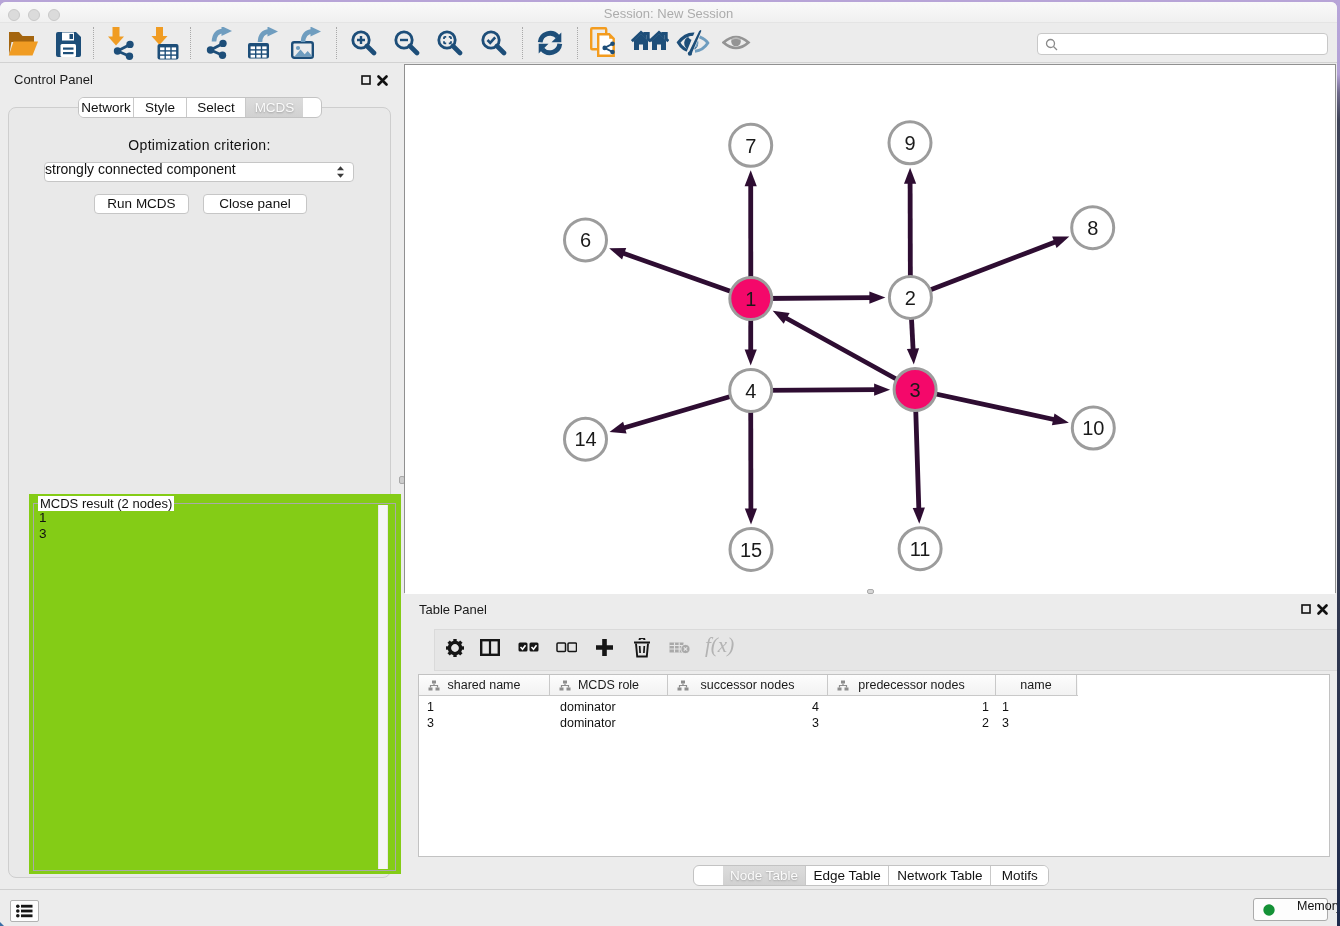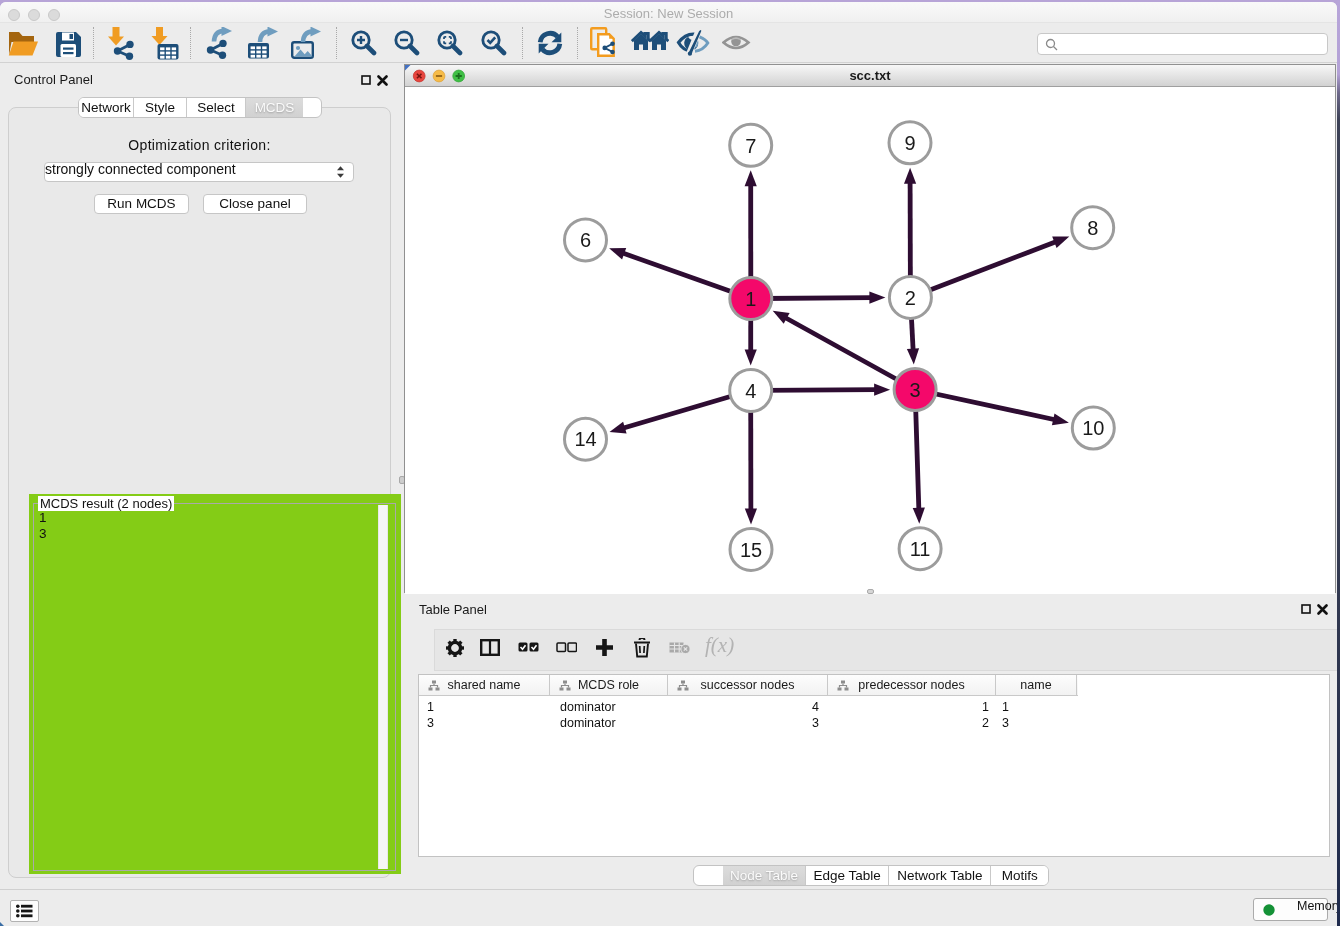--- a/index.html
+++ b/index.html
@@ -276,34 +276,20 @@
 <div class="btn" style="left:94px;top:192px;width:95px;">Run MCDS</div>
 <div class="btn" style="left:203px;top:192px;width:104px;">Close panel</div>
 <div id="resultpanel">
  <div id="resultborder"></div>
  <div id="resultlegend">MCDS result (2 nodes)</div>
  <div id="resulttext">1<br>3</div>
  <div id="resultsb"></div>
 </div>
 <div class="knob" style="left:399px;top:474px;width:6px;height:8px;background:#cdcdcd;border:1px solid #a8a8a8;"></div>
 <div id="frame">
- <div id="ftitle">
-  <svg width="70" height="22" viewBox="0 0 70 22" style="position:absolute;left:0;top:0;">
-          <circle cx="14.2" cy="11" r="5.9" fill="#e8453e" stroke="#c53a33" stroke-width="0.8"></circle>
-          <path d="M11.9,8.7 L16.5,13.3 M16.5,8.7 L11.9,13.3" stroke="#771410" stroke-width="1.6"></path>
-          <circle cx="34" cy="11" r="5.9" fill="#f6bb47" stroke="#dda440" stroke-width="0.8"></circle>
-          <path d="M30.9,11 h6.2" stroke="#926317" stroke-width="1.8"></path>
-          <circle cx="53.7" cy="11" r="5.9" fill="#3fbf45" stroke="#38a83d" stroke-width="0.8"></circle>
-          <path d="M53.7,7.9 v6.2 M50.6,11 h6.2" stroke="#1a6e1e" stroke-width="1.8"></path>
-        </svg>
-        <div id="ftext">scc.txt</div>
-  <svg width="6" height="6" viewBox="0 0 6 6" style="position:absolute;left:0;top:0;">
-          <path d="M0,0 h5.5 L0,5.5 z" fill="#4472c4"></path>
-        </svg>
- </div>
  <div id="fcanvas"><svg id="graph" width="931" height="506" font-family="Liberation Sans, sans-serif">
           <line x1="345.8" y1="211.6" x2="345.7" y2="96.3" stroke="#2e0d32" stroke-width="4.8"></line>
           <polygon points="345.7,83.3 351.8,99.3 339.6,99.3" fill="#2e0d32"></polygon>
           <line x1="345.8" y1="211.6" x2="216.3" y2="165.6" stroke="#2e0d32" stroke-width="4.8"></line>
           <polygon points="204.1,161.3 221.2,160.9 217.1,172.4" fill="#2e0d32"></polygon>
           <line x1="345.8" y1="211.6" x2="467.4" y2="210.7" stroke="#2e0d32" stroke-width="4.8"></line>
           <polygon points="480.4,210.6 464.4,216.8 464.4,204.6" fill="#2e0d32"></polygon>
           <line x1="345.8" y1="211.6" x2="345.7" y2="265.5" stroke="#2e0d32" stroke-width="4.8"></line>
           <polygon points="345.7,278.5 339.6,262.5 351.8,262.5" fill="#2e0d32"></polygon>
           <line x1="505.4" y1="210.4" x2="505.1" y2="93.8" stroke="#2e0d32" stroke-width="4.8"></line>

